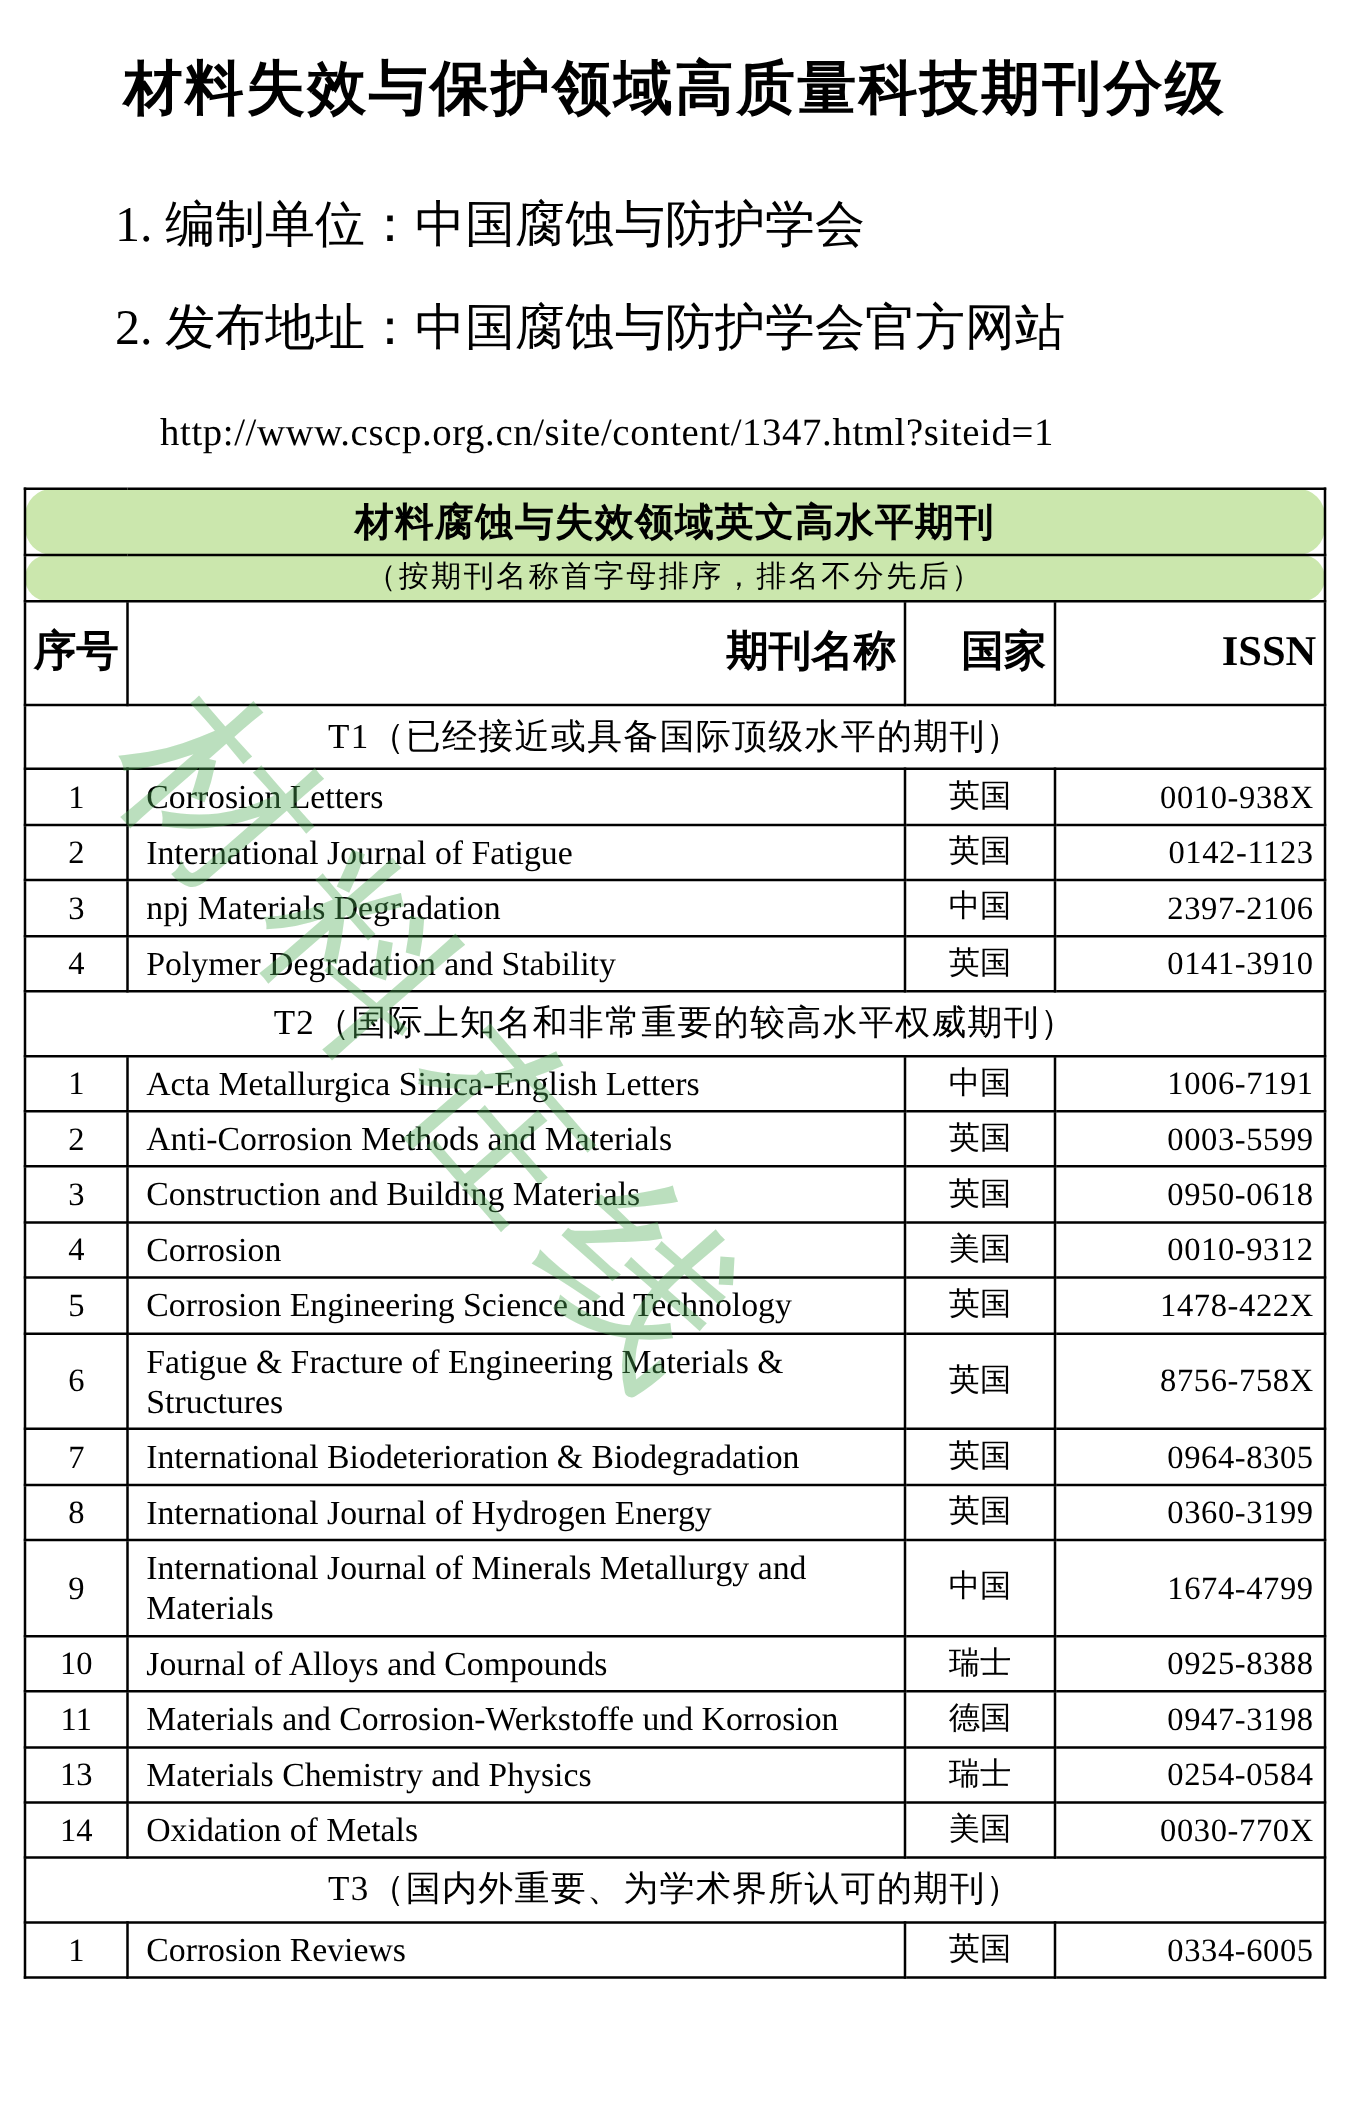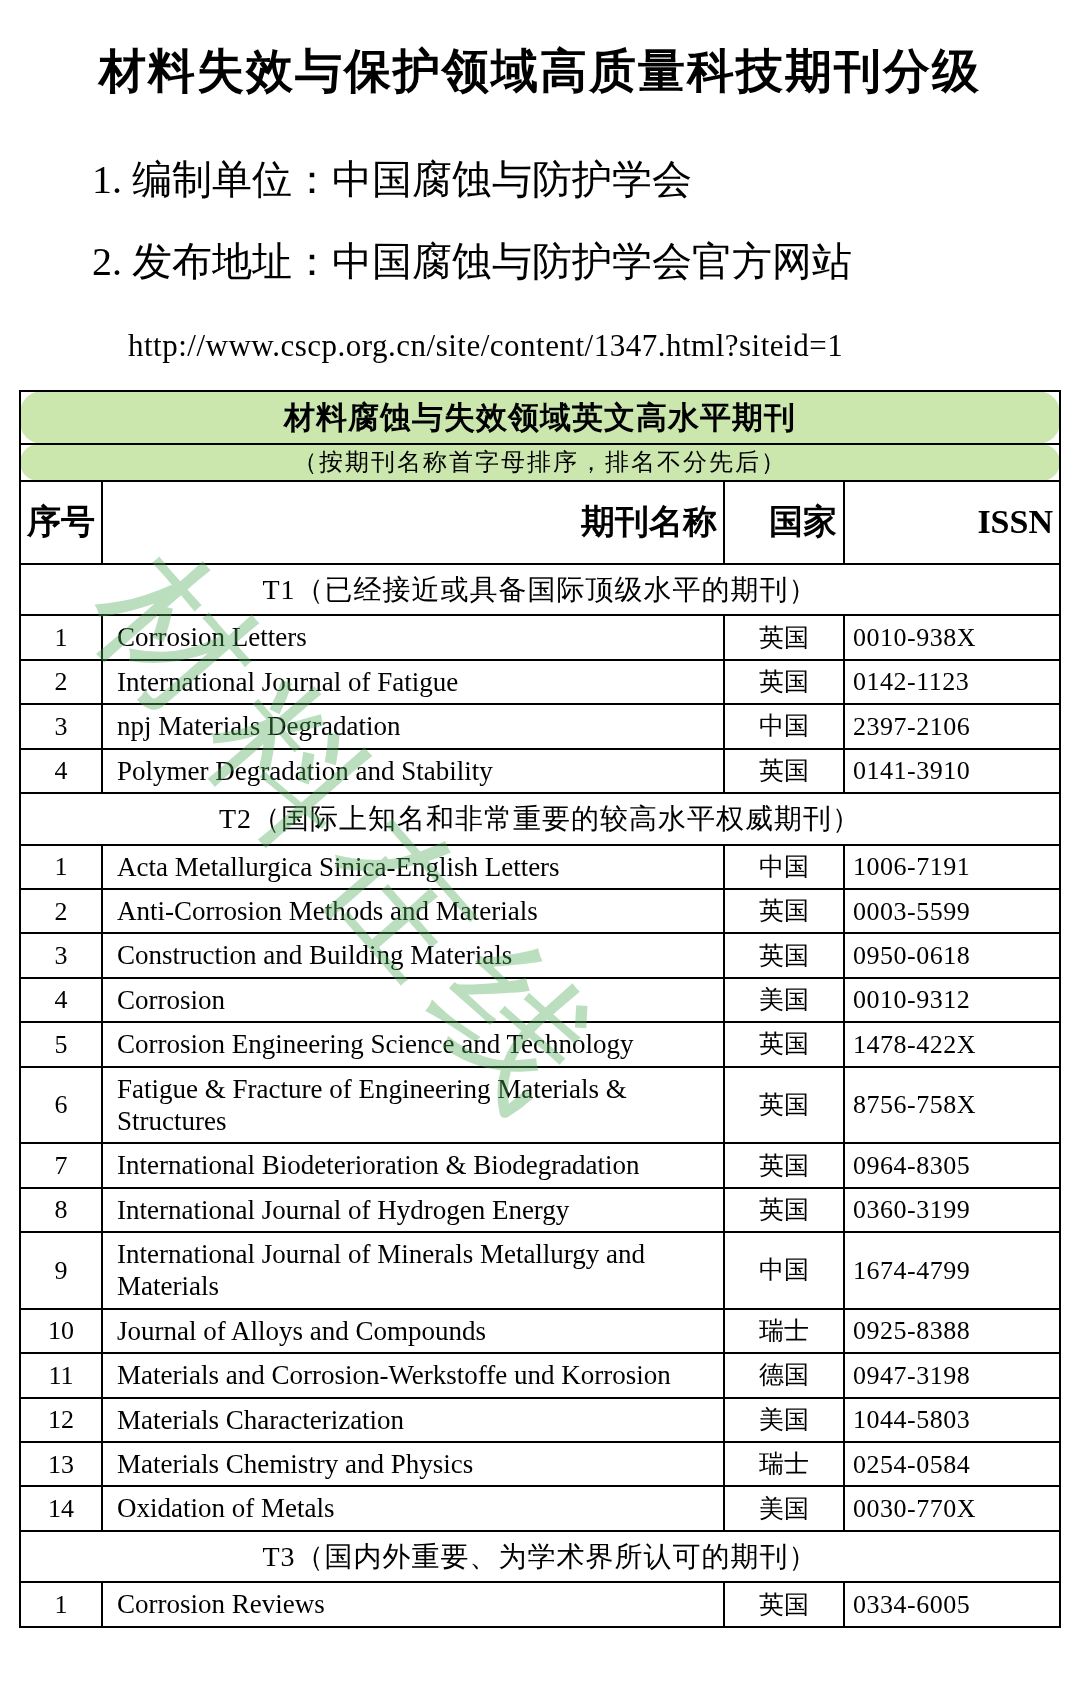--- a/index.html
+++ b/index.html
@@ -114,21 +114,21 @@
     text-align: center;
     font-size: 28px;
     font-weight: 400;
     padding: 8px 6px;
     letter-spacing: 1px;
     border-radius: 20px;
   }
   td.cell-no { text-align: center; font-size: 26px; }
   td.cell-journal { text-align: left; font-size: 27px; padding-left: 14px; }
   td.cell-country { text-align: center; font-size: 25px; }
-  td.cell-issn { text-align: left; font-size: 26px; letter-spacing: 0.5px; }
+  td.cell-issn { text-align: right; font-size: 26px; letter-spacing: 0.5px; }
 </style>
 </head>
 <body>
 
 <div class="page">
 
   <div class="watermark">材料在线</div>
 
   <div class="title-line1">材料失效与保护领域高质量科技期刊分级</div>
 
@@ -251,26 +251,20 @@
           <td class="cell-country">瑞士</td>
           <td class="cell-issn">0925-8388</td>
         </tr>
         <tr>
           <td class="cell-no">11</td>
           <td class="cell-journal">Materials and Corrosion-Werkstoffe und Korrosion</td>
           <td class="cell-country">德国</td>
           <td class="cell-issn">0947-3198</td>
         </tr>
         <tr>
-          <td class="cell-no">12</td>
-          <td class="cell-journal">Materials Characterization</td>
-          <td class="cell-country">美国</td>
-          <td class="cell-issn">1044-5803</td>
-        </tr>
-        <tr>
           <td class="cell-no">13</td>
           <td class="cell-journal">Materials Chemistry and Physics</td>
           <td class="cell-country">瑞士</td>
           <td class="cell-issn">0254-0584</td>
         </tr>
         <tr>
           <td class="cell-no">14</td>
           <td class="cell-journal">Oxidation of Metals</td>
           <td class="cell-country">美国</td>
           <td class="cell-issn">0030-770X</td>

